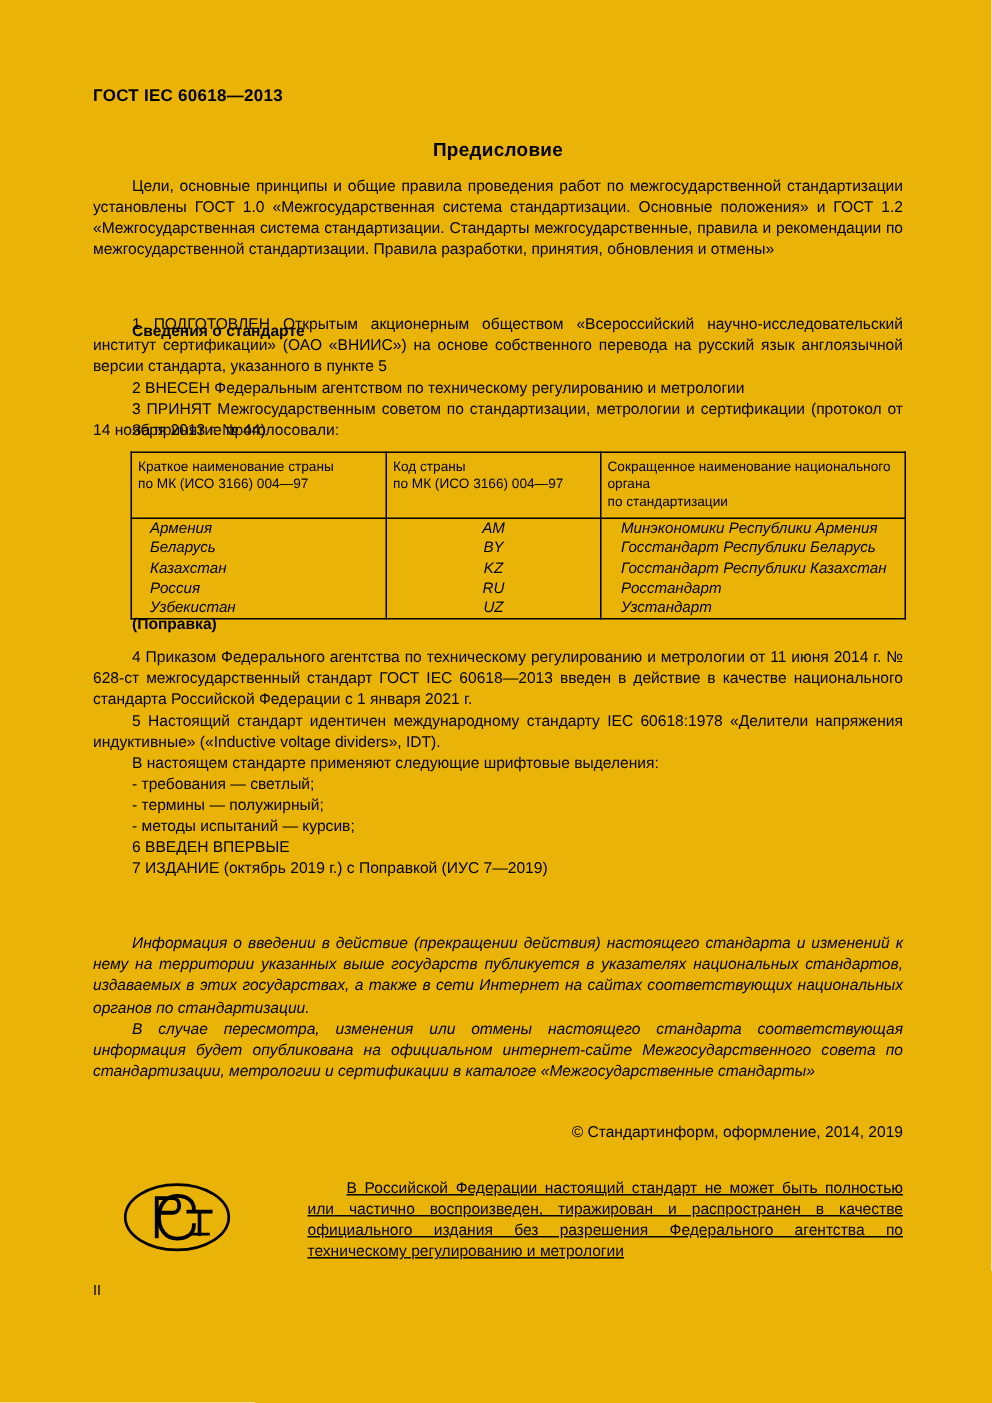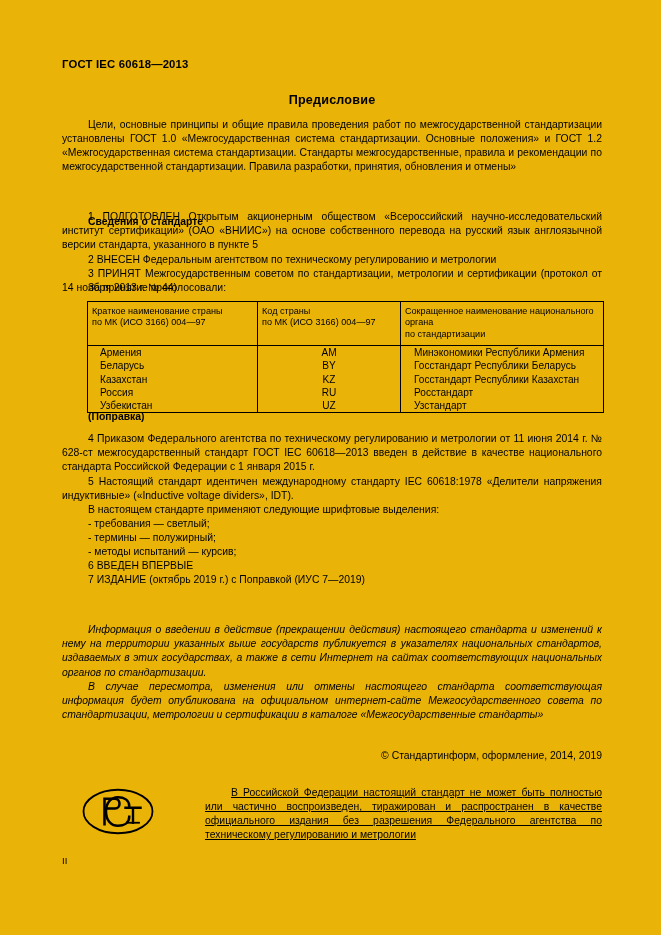--- a/index.html
+++ b/index.html
@@ -90,20 +90,21 @@
     text-align: left;
     padding: 4px 4px 5px 4px;
     line-height: 11.4px;
   }
   .vote-table .col-a { width: 161px; }
   .vote-table .col-b { width: 134px; }
   .vote-table .col-c { width: 194px; }
 
   .tbody-cell {
     padding: 6px 0 7px 0;
+    font-style: italic;
   }
   .tbody-cell .row-line {
     font-size: 10.1px;
     line-height: 13.2px;
     white-space: nowrap;
   }
   .cell-left .row-line { padding-left: 12px; text-align: left; }
   .cell-center .row-line { text-align: center; }
   .cell-c .row-line { padding-left: 13px; text-align: left; }
 
@@ -235,21 +236,21 @@
         </td>
       </tr>
     </tbody>
   </table>
 
   <div class="body-block" style="top:410px;">
     <p class="subhead">(Поправка)</p>
   </div>
 
   <div class="body-block" style="top:432px;">
-    <p class="indent">4 Приказом Федерального агентства по техническому регулированию и метрологии от 11 июня 2014 г. № 628-ст межгосударственный стандарт ГОСТ IEC 60618—2013 введен в действие в качестве национального стандарта Российской Федерации с 1 января 2015 г.</p>
+    <p class="indent">4 Приказом Федерального агентства по техническому регулированию и метрологии от 11 июня 2014 г. № 628-ст межгосударственный стандарт ГОСТ IEC 60618—2013 введен в действие в качестве национального стандарта Российской Федерации с 1 января 2021 г.</p>
   </div>
 
   <div class="body-block" style="top:475px;">
     <p class="indent">5 Настоящий стандарт идентичен международному стандарту IEC 60618:1978 «Делители напряжения индуктивные» («Inductive voltage dividers», IDT).</p>
   </div>
 
   <div class="body-block nojust" style="top:503px;">
     <p class="indent">В настоящем стандарте применяют следующие шрифтовые выделения:</p>
     <p class="indent">- требования — светлый;</p>
     <p class="indent">- термины — полужирный;</p>

